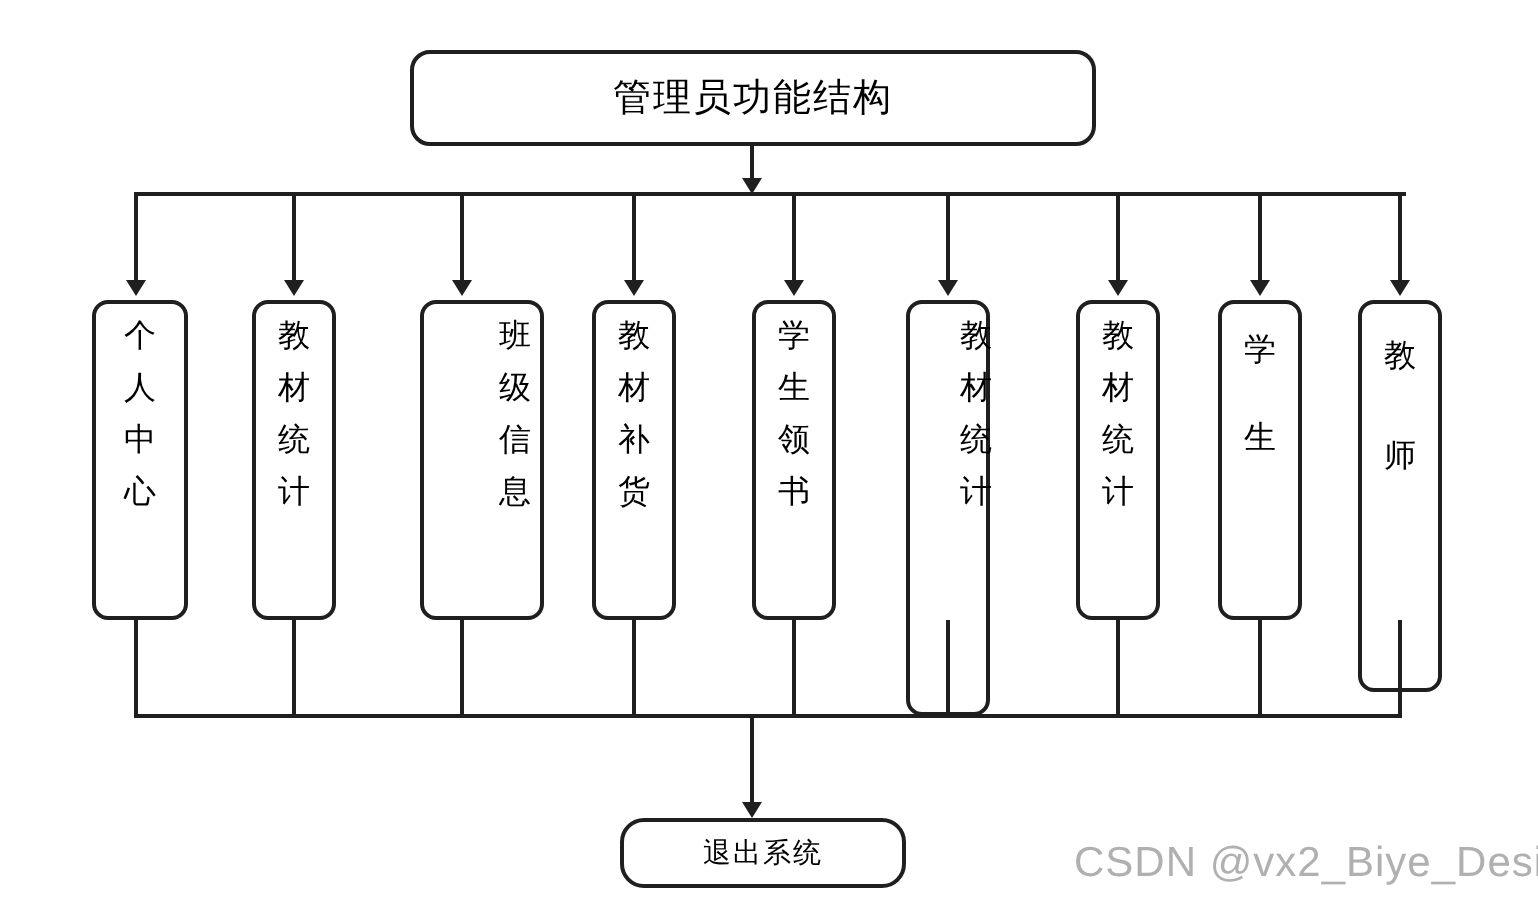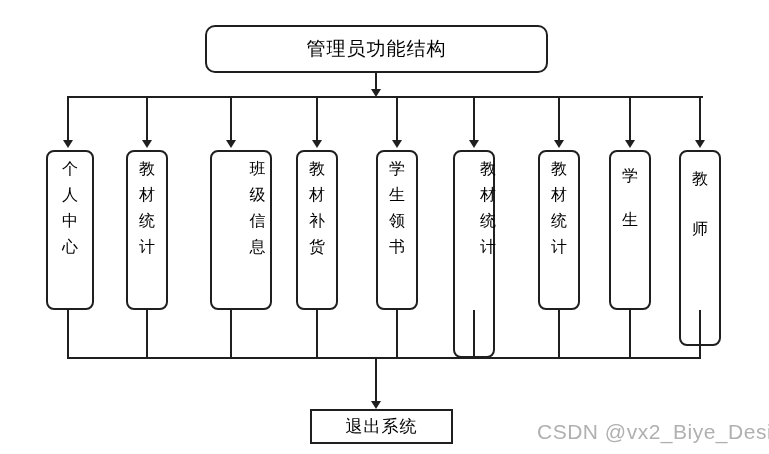--- a/index.html
+++ b/index.html
@@ -6,21 +6,21 @@
   .stage{
     position:relative;width:769px;height:454px;background:#ffffff;overflow:hidden;
     font-family:"Liberation Sans","DejaVu Sans",sans-serif;color:#000000;
   }
   .node{
     position:absolute;box-sizing:border-box;background:#ffffff;
     border:2px solid #1f1f1f;display:flex;align-items:center;justify-content:center;
   }
   .node.root{border-radius:10px;font-size:19px;letter-spacing:1px;}
   .node.col{border-radius:8px;align-items:flex-start;}
-  .node.exit{border-radius:0;font-size:17px;letter-spacing:1px;}
+  .node.exit{border-radius:12px;font-size:14px;letter-spacing:1px;}
   .vtext{
     display:block;width:18px;margin:4px auto 0;font-size:16px;line-height:26px;
     text-align:center;word-break:break-all;
   }
   .gap2 .vtext{line-height:44px;margin-top:2px;}
   .gap3 .vtext{line-height:50px;margin-top:2px;}
   .hline{position:absolute;height:2px;background:#1f1f1f;}
   .vline{position:absolute;width:1.5px;background:#1f1f1f;}
   .arrowhead{
     position:absolute;width:0;height:0;

